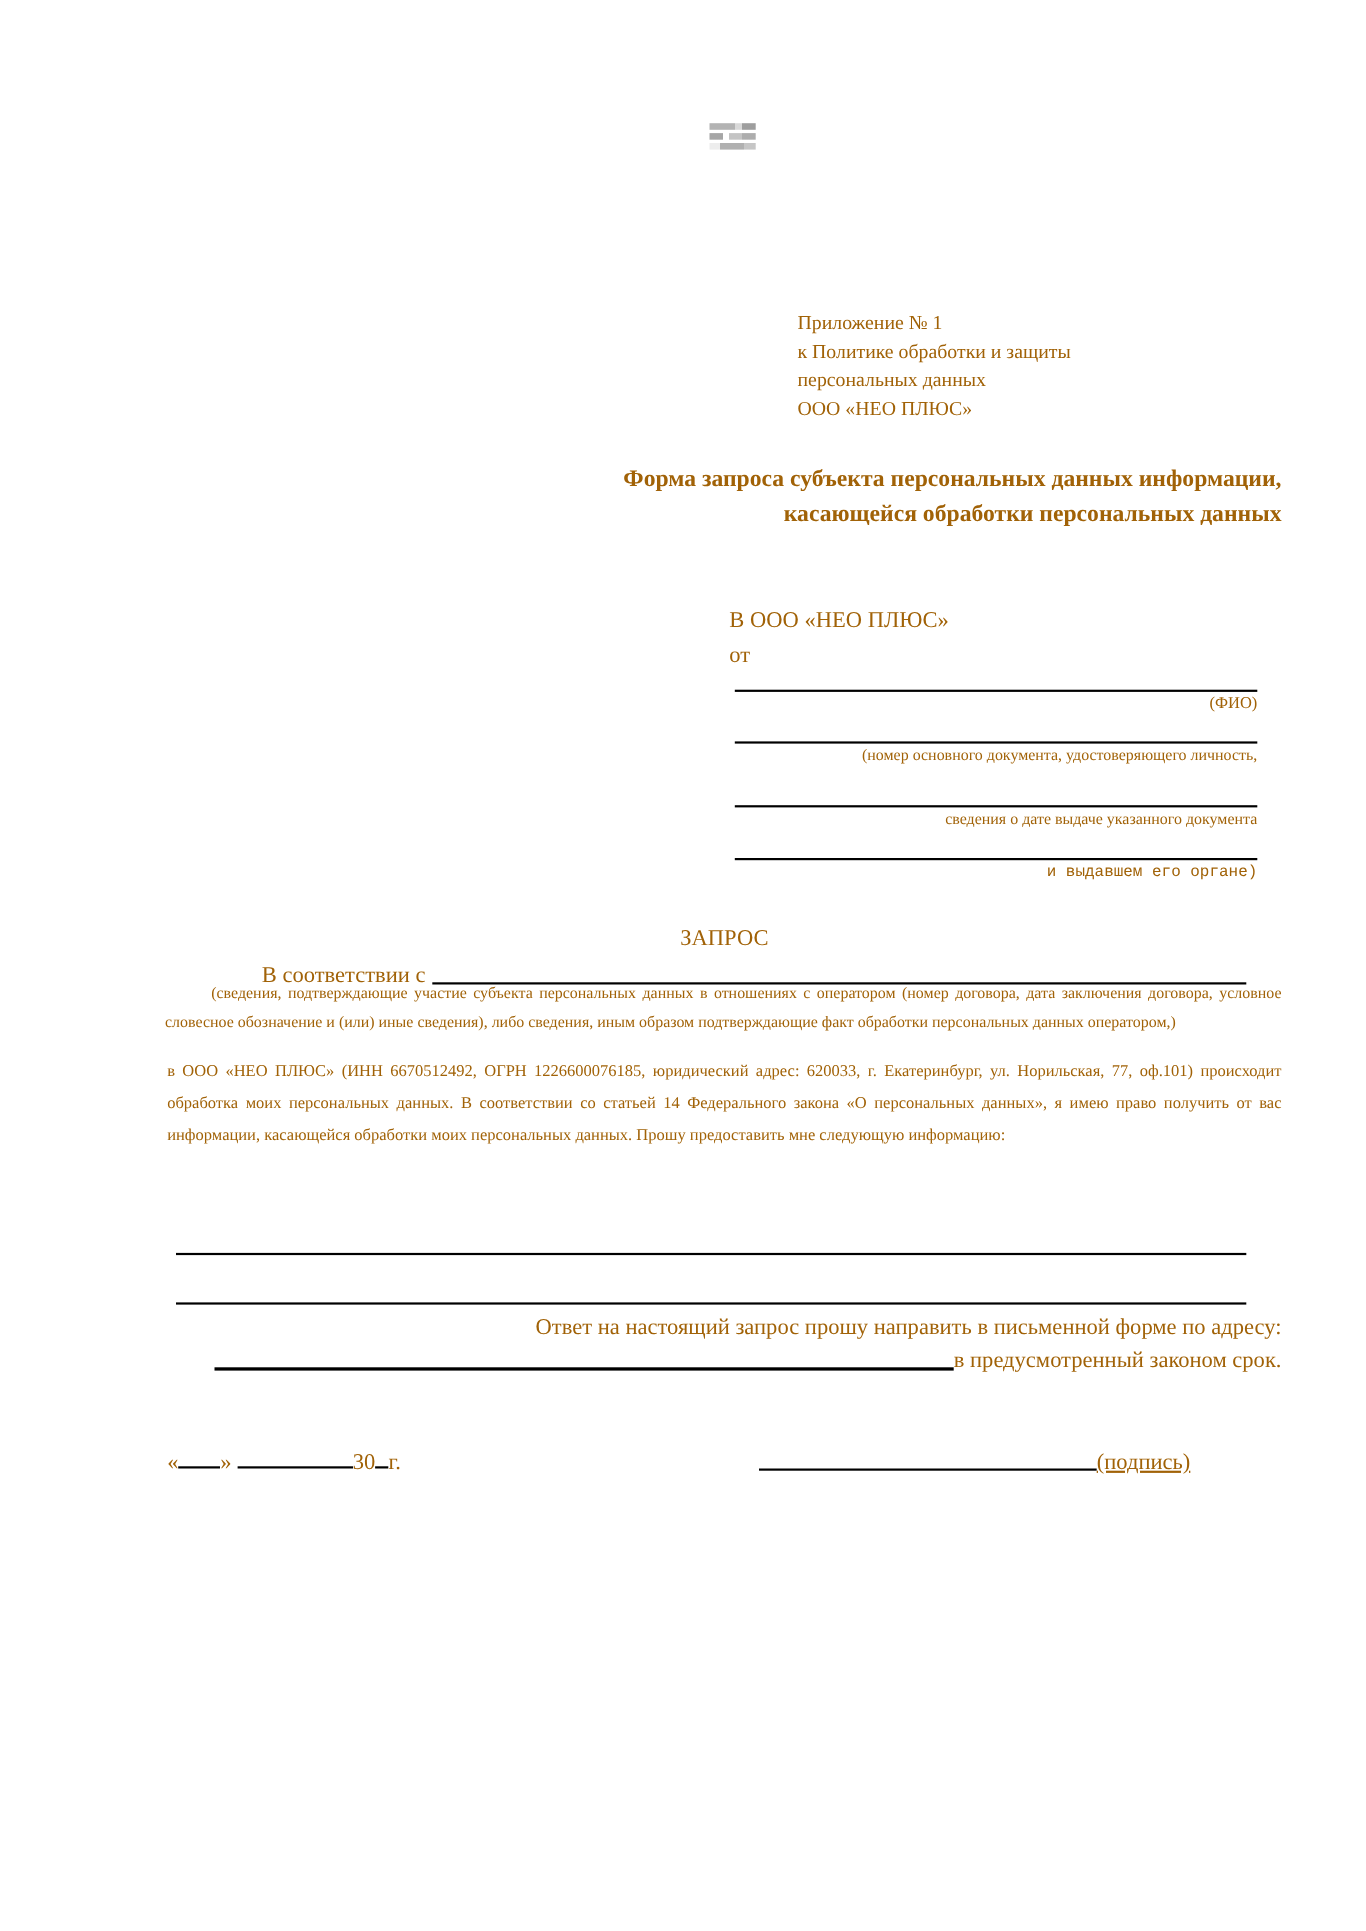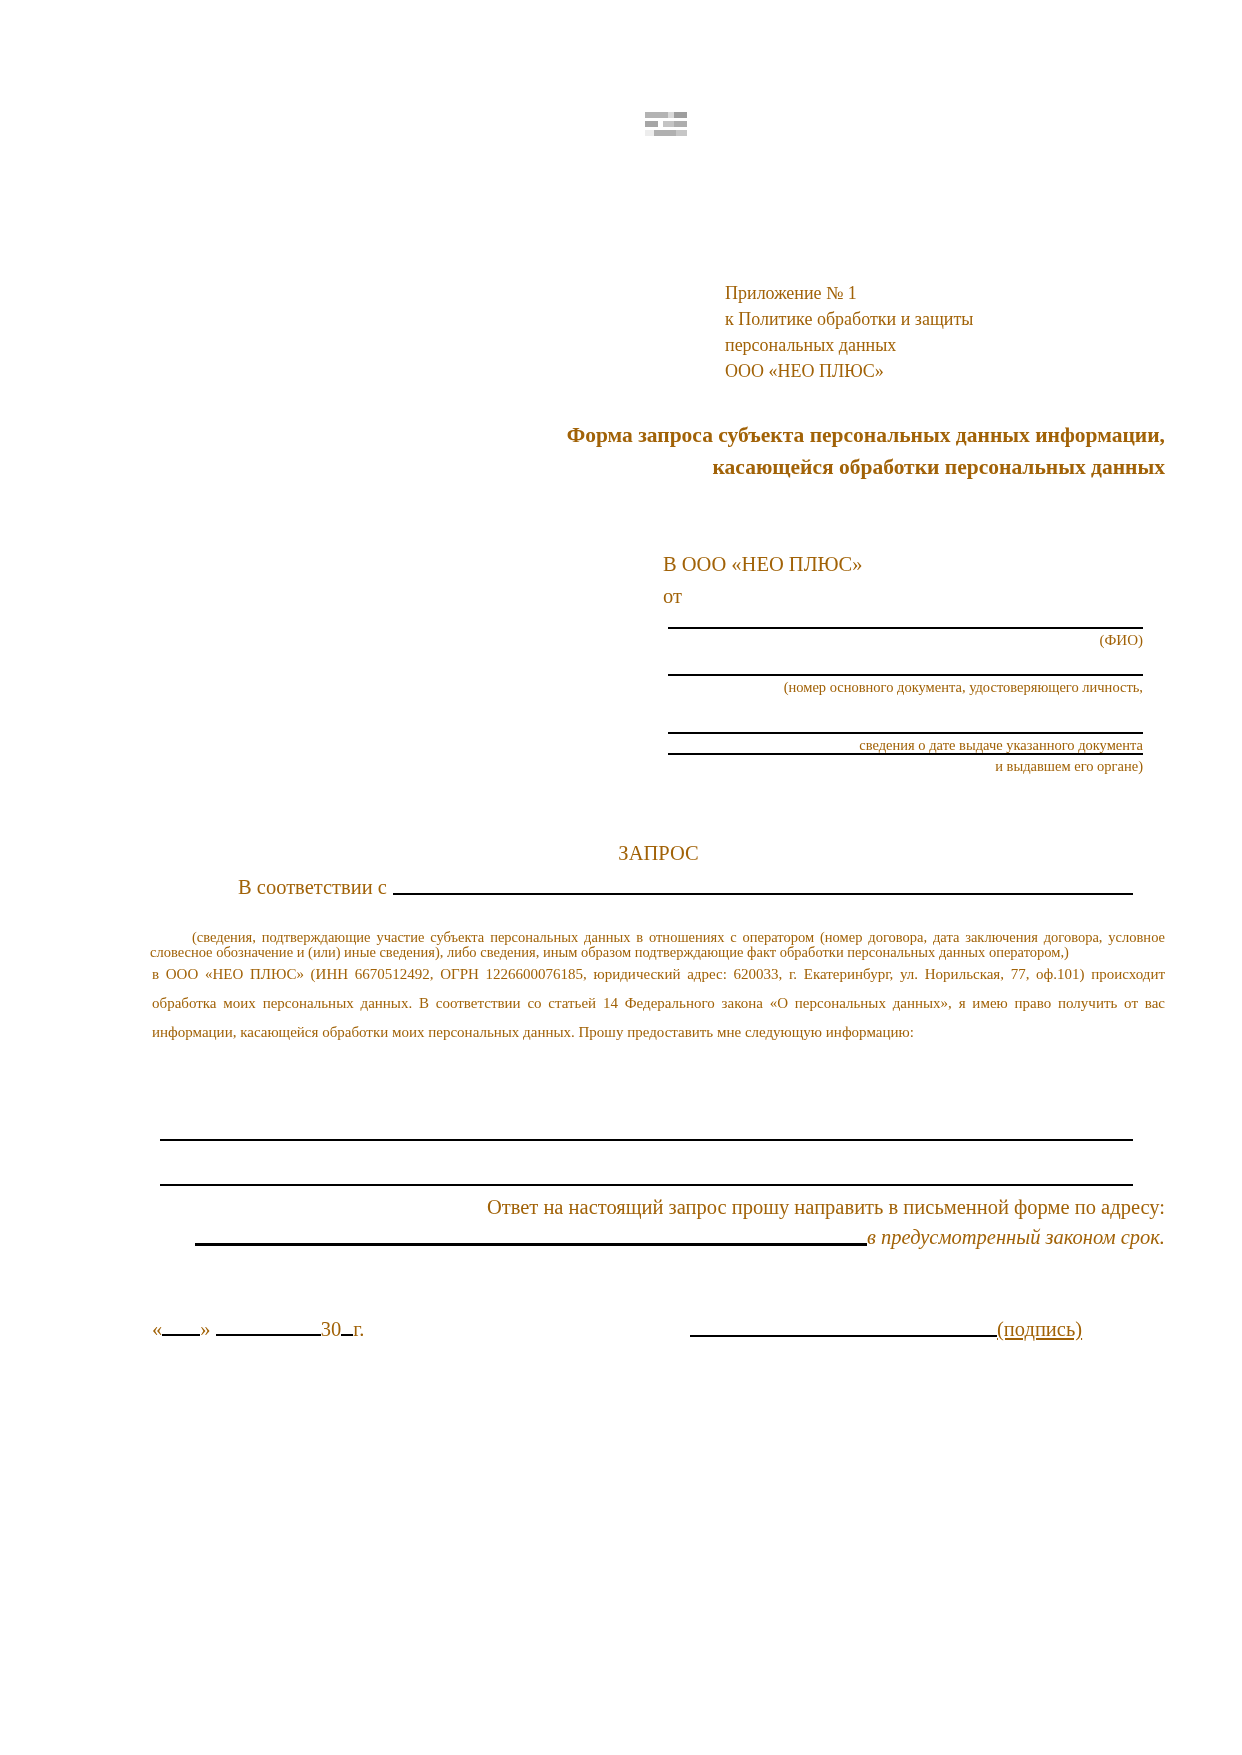--- a/index.html
+++ b/index.html
@@ -24,44 +24,44 @@
   .doc-title{position:absolute;left:152px;top:419px;width:1013px;text-align:right;
     font-weight:bold;font-size:21.5px;line-height:32px;}
 
   .to-line{position:absolute;left:663px;top:553px;font-size:20.5px;}
   .from-line{position:absolute;left:663px;top:585px;font-size:20.5px;}
 
   .ffield{position:absolute;left:668px;width:475px;}
   .f1{top:601px;}
   .f2{top:648px;}
   .f3{top:706px;}
-  .f4{top:727px;}
+  .f4{top:754px;font-family:Liberation Mono, monospace;}
   .fline{height:26px;border-bottom:2px solid #000;}
   .fcap{text-align:right;font-size:14.5px;padding-top:3px;}
   .f1 .fcap{font-size:15px;}
 
   .zapros{position:absolute;left:152px;top:842px;width:1013px;text-align:center;font-size:20.5px;}
 
   .intro-row{position:absolute;left:238px;top:876px;width:895px;display:flex;align-items:flex-end;font-size:20.5px;}
   .grow-line{flex:1;border-bottom:2.5px solid #000;margin-bottom:4px;margin-left:6px;}
 
-  .footnote{position:absolute;left:150px;top:930px;width:1015px;
-    font-size:14.5px;line-height:15px;text-align:justify;text-indent:42px;}
+  .footnote{position:absolute;left:150px;top:890px;width:1015px;
+    font-size:14.5px;line-height:27px;text-align:justify;text-indent:42px;}
 
   .body-par{position:absolute;left:152px;top:960px;width:1013px;
     font-size:15px;line-height:28.8px;text-align:justify;}
 
   .blank-line{position:absolute;left:160px;width:973px;border-bottom:2.5px solid #000;height:0;}
   .bl1{top:1139px;}
   .bl2{top:1184px;}
 
   .reply-line{position:absolute;left:152px;top:1196px;width:1013px;text-align:right;font-size:20.5px;}
   .reply-row{position:absolute;left:195px;top:1226px;width:970px;display:flex;align-items:flex-end;font-size:20.5px;}
   .reply-row .grow-line{margin-left:0;margin-bottom:3px;border-bottom-width:3px;}
-  .reply-row span{white-space:nowrap;font-style:italic;}
+  .reply-row span{white-space:nowrap;}
 
   .sig-left{position:absolute;left:152px;top:1318px;font-size:20.5px;white-space:nowrap;}
   .blank{display:inline-block;height:4px;border-bottom:2.5px solid #000;}
   .w38{width:38px;}
   .w105{width:105px;}
   .w12{width:12px;}
   .sig-right{position:absolute;left:690px;top:1318px;display:flex;align-items:flex-end;font-size:20.5px;text-decoration:underline;}
   .sign-line{width:307px;border-bottom:2.5px solid #000;margin-bottom:4px;}
 </style>
 </head>

